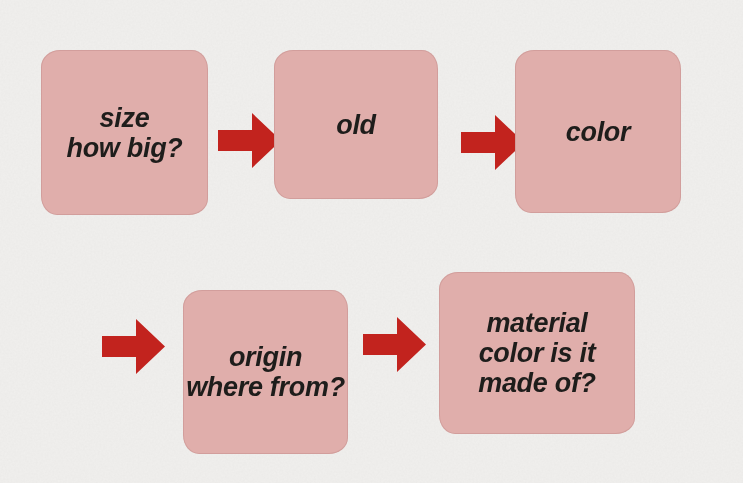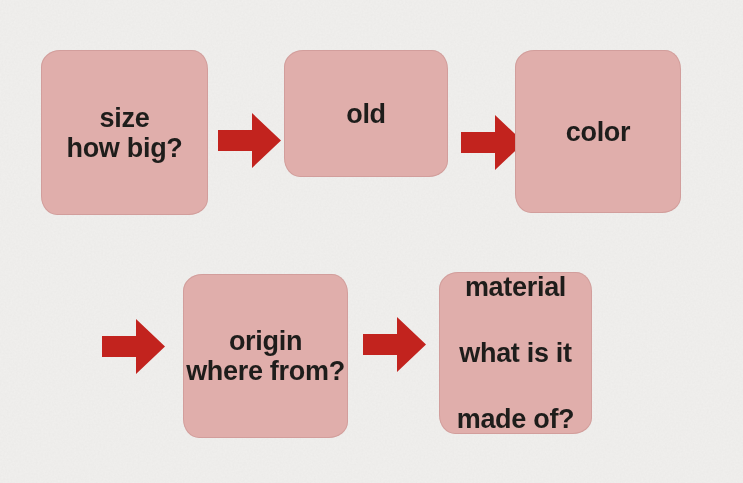--- a/index.html
+++ b/index.html
@@ -26,42 +26,43 @@
     position: absolute;
     z-index: 1;
     background: #e0aeab;
     border-radius: 19px 16px 19px 16px / 17px 19px 16px 19px;
     box-shadow: inset 0 0 0 1px rgba(148, 90, 86, 0.18);
     display: flex;
     flex-direction: column;
     align-items: center;
     justify-content: center;
     text-align: center;
+    font-style: italic;
   }
   .flow-box .line {
     display: block;
     font-size: 27px;
     line-height: 30px;
     font-weight: 700;
     letter-spacing: -0.3px;
     color: #1e1d1b;
     white-space: nowrap;
   }
   .arrow {
     position: absolute;
     z-index: 1;
     width: 63px;
     height: 55px;
   }
   
   #box-size     { left: 41px;  top: 50px;  width: 167px; height: 165px; }
-  #box-old      { left: 284px; top: 50px;  width: 164px; height: 127px; gap: 12px; }
+  #box-old      { left: 274px; top: 50px;  width: 164px; height: 149px; gap: 12px; }
   #box-color    { left: 515px; top: 50px;  width: 166px; height: 163px; }
-  #box-origin   { left: 183px; top: 274px; width: 165px; height: 164px; }
-  #box-material { left: 439px; top: 272px; width: 153px; height: 162px; justify-content: space-between; }
+  #box-origin   { left: 183px; top: 290px; width: 165px; height: 164px; }
+  #box-material { left: 439px; top: 272px; width: 196px; height: 162px; }
   #arrow-1 { left: 218px; top: 113px; }
   #arrow-2 { left: 461px; top: 115px; }
   #arrow-3 { left: 102px; top: 319px; }
   #arrow-4 { left: 363px; top: 317px; }
 </style>
 </head>
 <body>
 
 <div class="stage">
 
@@ -102,17 +103,17 @@
     <span class="line">origin</span>
     <span class="line">where from?</span>
   </div>
 
   <svg class="arrow" id="arrow-4" viewBox="0 0 63 55" aria-hidden="true">
     <polygon points="0,17 34,17 34,0 63,27.5 34,55 34,38 0,38" fill="#c2231e"></polygon>
   </svg>
 
   <div class="flow-box" id="box-material">
     <span class="line">material</span>
-    <span class="line">what is it</span>
+    <span class="line">color is it</span>
     <span class="line">made of?</span>
   </div>
 
 </div>
 
 </body></html>

